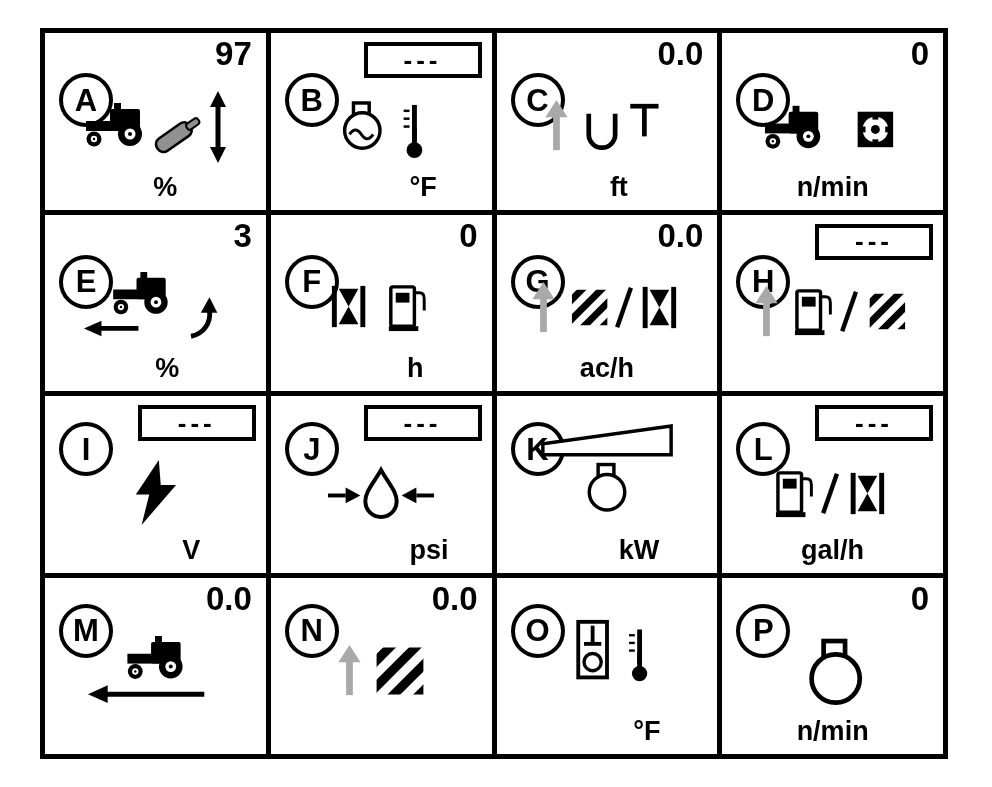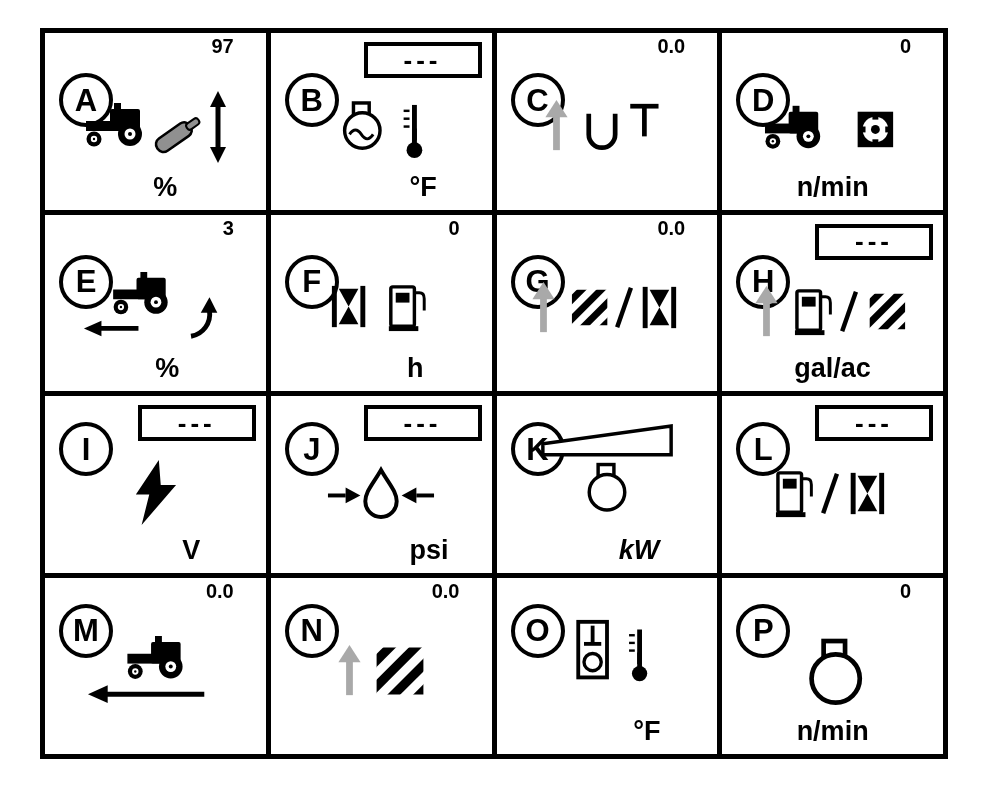--- a/index.html
+++ b/index.html
@@ -12,42 +12,42 @@
     box-sizing:border-box;
   }
   .cell{position:relative;background:#fff;overflow:hidden;}
   .letter-circle{
     position:absolute;left:14px;top:40px;width:46px;height:46px;
     border:4px solid #000;border-radius:50%;
     display:flex;align-items:center;justify-content:center;
     font-size:31px;line-height:1;background:#fff;box-sizing:content-box;
   }
   .grid .cell:nth-child(n+9) .letter-circle{top:26px;}
-  .value{position:absolute;top:2px;right:32px;font-size:20px;}
+  .value{position:absolute;top:2px;right:14px;font-size:33px;}
   .value.boxed{
     top:9px;right:10px;min-width:118px;height:36px;border:4px solid #000;
     display:flex;align-items:center;justify-content:center;
     font-size:26px;letter-spacing:4px;padding:0 8px;box-sizing:border-box;
   }
   .iconrow{
     position:absolute;left:8px;right:8px;top:46px;bottom:36px;
     display:flex;align-items:center;justify-content:center;gap:12px;
   }
   .has-box .iconrow{top:54px;}
   .cell-k .iconrow{top:6px;bottom:38px;}
   .cell-o .iconrow{top:10px;}
   .unit{position:absolute;left:0;right:0;bottom:7px;text-align:center;font-size:27px;}
   .cell-a .unit{transform:translateX(10px);}
   .cell-b .unit{transform:translateX(42px);}
   .cell-c .unit{transform:translateX(12px);}
   .cell-e .unit{transform:translateX(12px);}
   .cell-f .unit{transform:translateX(34px);}
   .cell-i .unit{transform:translateX(36px);}
   .cell-j .unit{transform:translateX(48px);text-align:center;}
-  .cell-k .unit{transform:translateX(32px);font-style:italic;}
+  .cell-k .unit{transform:translateX(32px);}
   .cell-m .unit{transform:translateX(22px);}
   .cell-n .unit{transform:translateX(28px);}
   .cell-o .unit{transform:translateX(40px);}
   .garrow{width:26px;height:56px;flex:0 0 auto;}
   svg.icon{flex:0 0 auto;}
   .icon-a{width:150px;height:75px}
   .icon-b{width:118px;height:71px}
   .icon-c{width:90px;height:66px}
   .icon-d{width:148px;height:69px}
   .icon-e{width:146px;height:76px}
@@ -274,20 +274,21 @@
     </div>
     <div class="value">0.0</div>
     <div class="iconrow">
       <svg class="garrow" viewBox="0 0 26 58">
             <use href="#garrow-shape"></use>
           </svg>
       <svg class="icon icon-c">
             <use href="#icon-c"></use>
           </svg>
     </div>
+    <div class="unit">ft</div>
   </div>
 
   <div class="cell cell-d">
     <div class="letter-circle">
       <span class="letter">D</span>
     </div>
     <div class="value">0</div>
     <div class="iconrow">
 
       <svg class="icon icon-d">
@@ -331,36 +332,36 @@
     </div>
     <div class="value">0.0</div>
     <div class="iconrow">
       <svg class="garrow" viewBox="0 0 26 58">
             <use href="#garrow-shape"></use>
           </svg>
       <svg class="icon icon-g">
             <use href="#icon-g"></use>
           </svg>
     </div>
+    <div class="unit">ac/h</div>
   </div>
 
   <div class="cell cell-h has-box">
     <div class="letter-circle">
       <span class="letter">H</span>
     </div>
     <div class="value boxed">---</div>
     <div class="iconrow">
       <svg class="garrow" viewBox="0 0 26 58">
             <use href="#garrow-shape"></use>
           </svg>
       <svg class="icon icon-h">
             <use href="#icon-h"></use>
           </svg>
     </div>
-    <div class="unit">gal/ac</div>
   </div>
 
   <div class="cell cell-i has-box">
     <div class="letter-circle">
       <span class="letter">I</span>
     </div>
     <div class="value boxed">---</div>
     <div class="iconrow">
 
       <svg class="icon icon-i">
@@ -402,20 +403,21 @@
     <div class="letter-circle">
       <span class="letter">L</span>
     </div>
     <div class="value boxed">---</div>
     <div class="iconrow">
 
       <svg class="icon icon-l">
             <use href="#icon-l"></use>
           </svg>
     </div>
+    <div class="unit">gal/h</div>
   </div>
 
   <div class="cell cell-m">
     <div class="letter-circle">
       <span class="letter">M</span>
     </div>
     <div class="value">0.0</div>
     <div class="iconrow">
 
       <svg class="icon icon-m">

